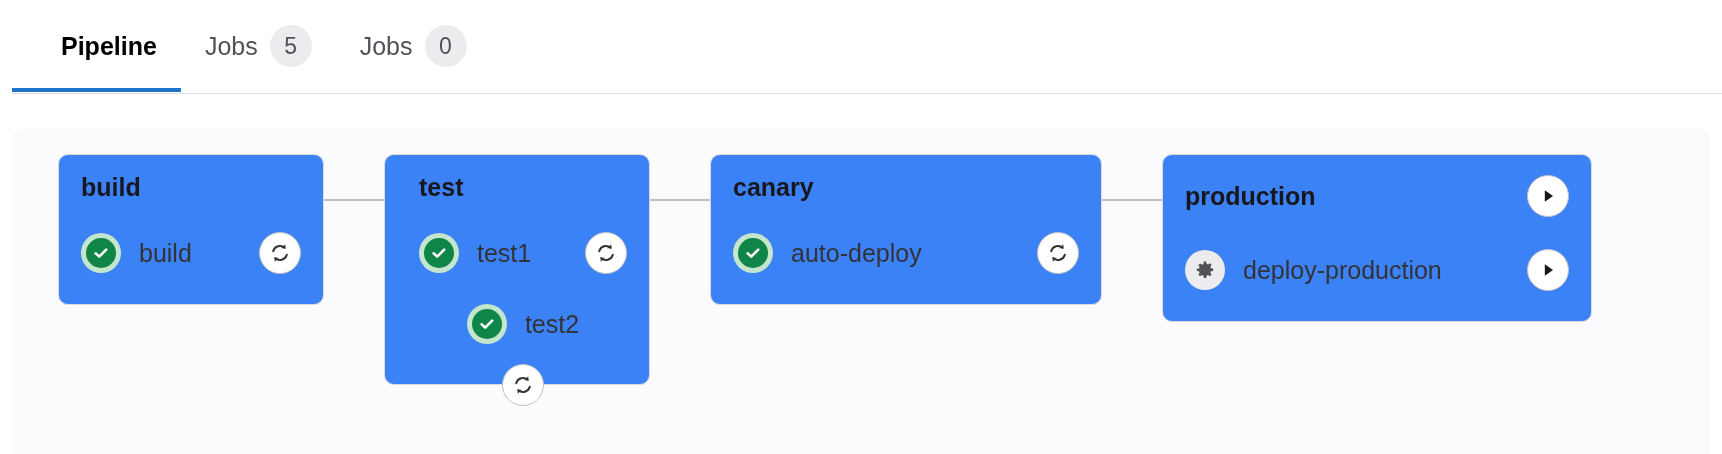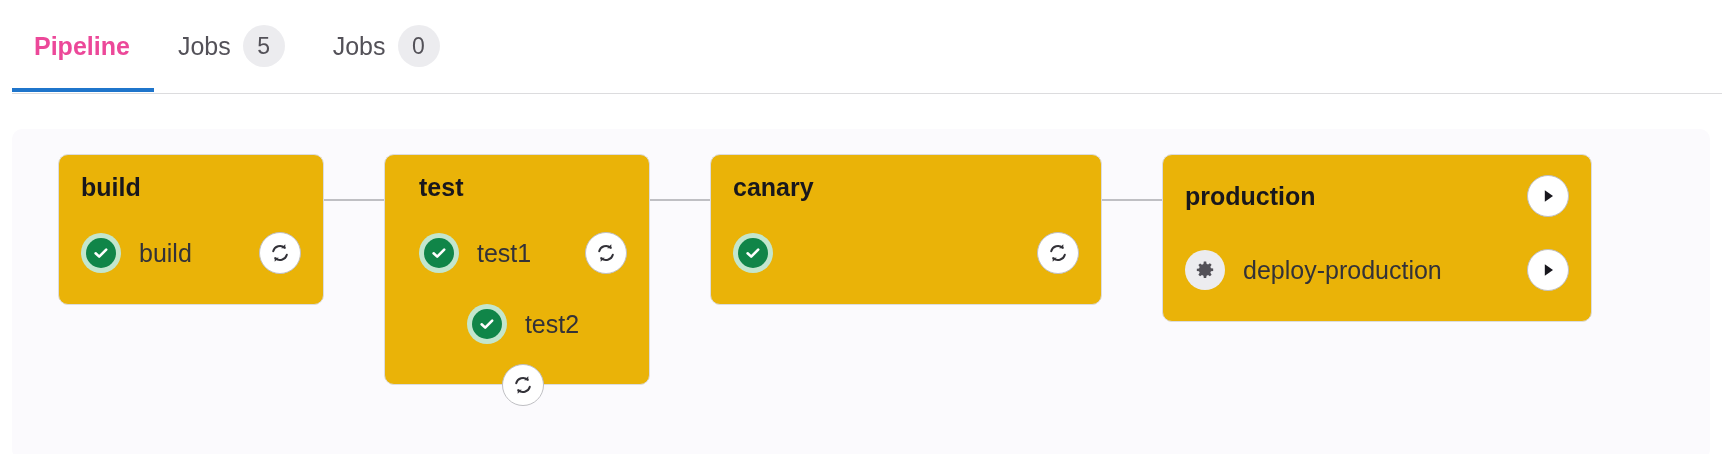--- a/index.html
+++ b/index.html
@@ -37,22 +37,23 @@
     color: #535158;
     cursor: pointer;
     background: none;
     border: none;
     font-family: inherit;
     white-space: nowrap;
   }
   .tab:first-child { padding-left: 22px; }
   .tab-label { line-height: 1; }
   .tab.active .tab-label {
-    color: #ec4899;
+    color: #000000;
     font-weight: 700;
+    margin-left: 27px;
   }
   .tab.active::after {
     content: "";
     position: absolute;
     left: 0; right: 0; bottom: 0;
     height: 4px;
     background: #1f75cb;
     z-index: 2;
   }
   .tab-badge {
@@ -90,21 +91,21 @@
 
   .connector {
     width: 60px;
     height: 2px;
     background: #bfbfc3;
     margin-top: 45px;
     flex: none;
   }
 
   .stage-card {
-    background: #eab308;
+    background: #3b82f6;
     border: 1px solid #dcdcde;
     border-radius: 10px;
     padding: 20px 22px 22px 22px;
     flex: none;
   }
   .stage-header {
     display: flex;
     align-items: center;
     justify-content: space-between;
     gap: 24px;
@@ -289,20 +290,21 @@
         </div>
         <div class="job-row">
           <div class="job-main">
             <span class="status-icon status-success">
               <span class="inner">
                 <svg width="18" height="18" viewBox="0 0 18 18" aria-hidden="true">
                   <path d="M3.6 9.3 L7.2 12.6 L14.2 5.6" fill="none" stroke="#ffffff" stroke-width="2.6" stroke-linecap="round" stroke-linejoin="round"></path>
                 </svg>
               </span>
             </span>
+            <span class="job-name">auto-deploy</span>
           </div>
           <button class="icon-btn">
             <svg width="24" height="24" viewBox="0 0 24 24" aria-hidden="true">
               <path d="M5.2 10.2a7 7 0 0 1 11.6-3.3" fill="none" stroke="#333238" stroke-width="2" stroke-linecap="round"></path>
               <path d="M18.8 13.8a7 7 0 0 1-11.6 3.3" fill="none" stroke="#333238" stroke-width="2" stroke-linecap="round"></path>
               <path d="M17.3 3.2 L17.3 7.3 L13.2 7.3 Z" fill="#333238"></path>
               <path d="M6.7 20.8 L6.7 16.7 L10.8 16.7 Z" fill="#333238"></path>
             </svg>
           </button>
         </div>

